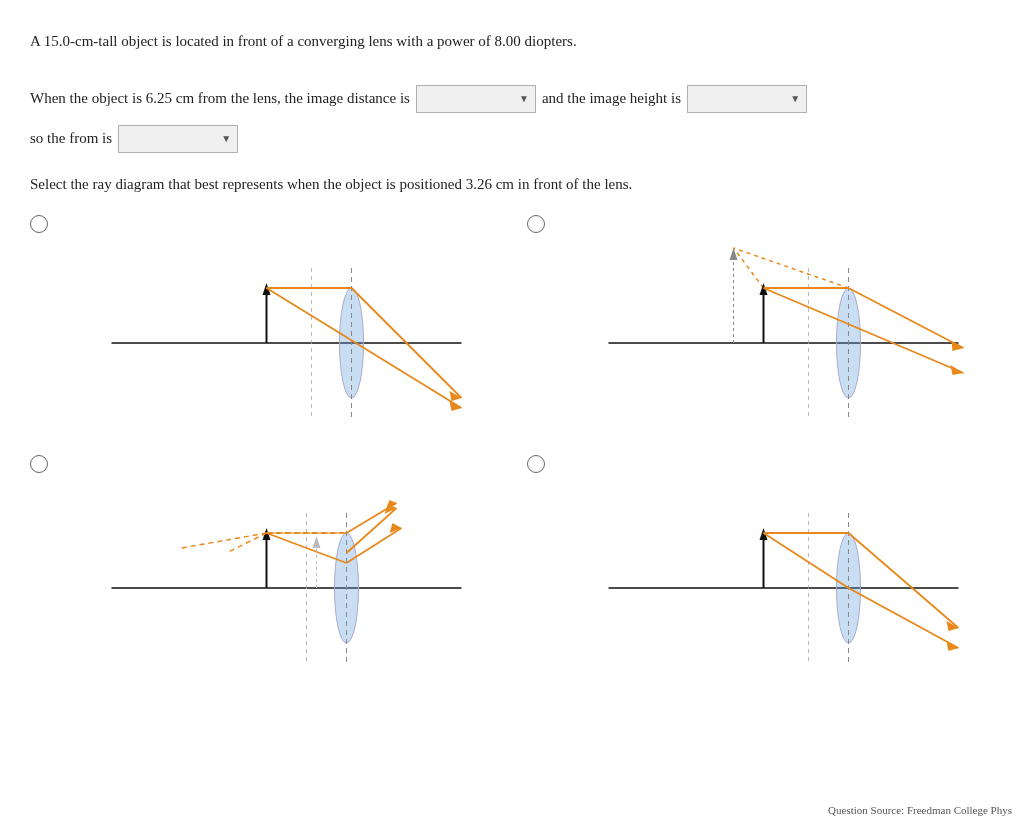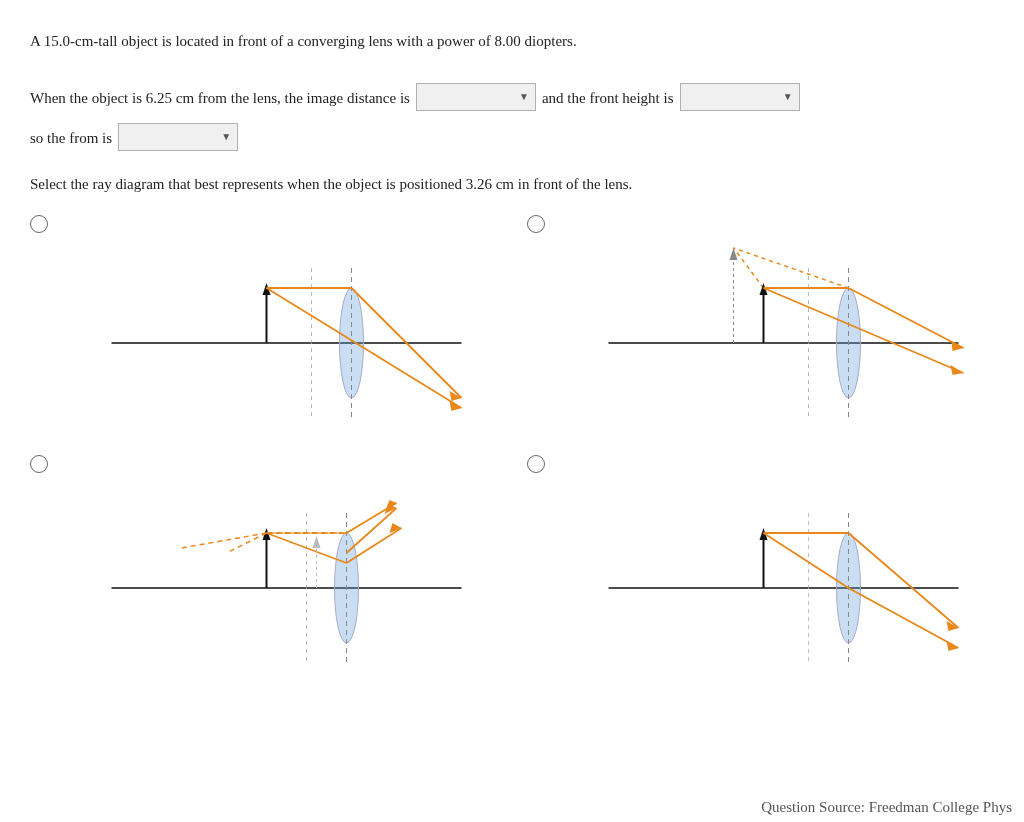--- a/index.html
+++ b/index.html
@@ -17,21 +17,21 @@
       padding: 30px 30px 20px 30px;
       position: relative;
     }
     .question-text {
       font-size: 15px;
       line-height: 1.5;
       margin-bottom: 30px;
     }
     .fill-row {
       display: flex;
-      align-items: flex-start;
+      align-items: flex-end;
       flex-wrap: wrap;
       gap: 6px;
       font-size: 15px;
       margin-bottom: 10px;
       line-height: 2;
     }
     .dropdown {
       display: inline-flex;
       align-items: center;
       border: 1px solid #b0b0b0;
@@ -82,38 +82,38 @@
     .diagram-canvas {
       flex: 1;
     }
     svg {
       display: block;
     }
     .footer-text {
       position: absolute;
       bottom: 6px;
       right: 12px;
-      font-size: 15px;
+      font-size: 11px;
       color: #555;
       text-align: center;
     }
   </style>
 </head>
 <body>
 <div class="page">
 
   <p class="question-text">A 15.0-cm-tall object is located in front of a converging lens with a power of 8.00 diopters.</p>
 
   <div class="fill-row">
     <span>When the object is 6.25 cm from the lens, the image distance is</span>
     <div class="dropdown">
       <span></span>
       <span class="dropdown-arrow">▼</span>
     </div>
-    <span>and the front height is</span>
+    <span>and the image height is</span>
     <div class="dropdown">
       <span></span>
       <span class="dropdown-arrow">▼</span>
     </div>
   </div>
 
   <div class="fill-row">
     <span>so the from is</span>
     <div class="dropdown">
       <span></span>

